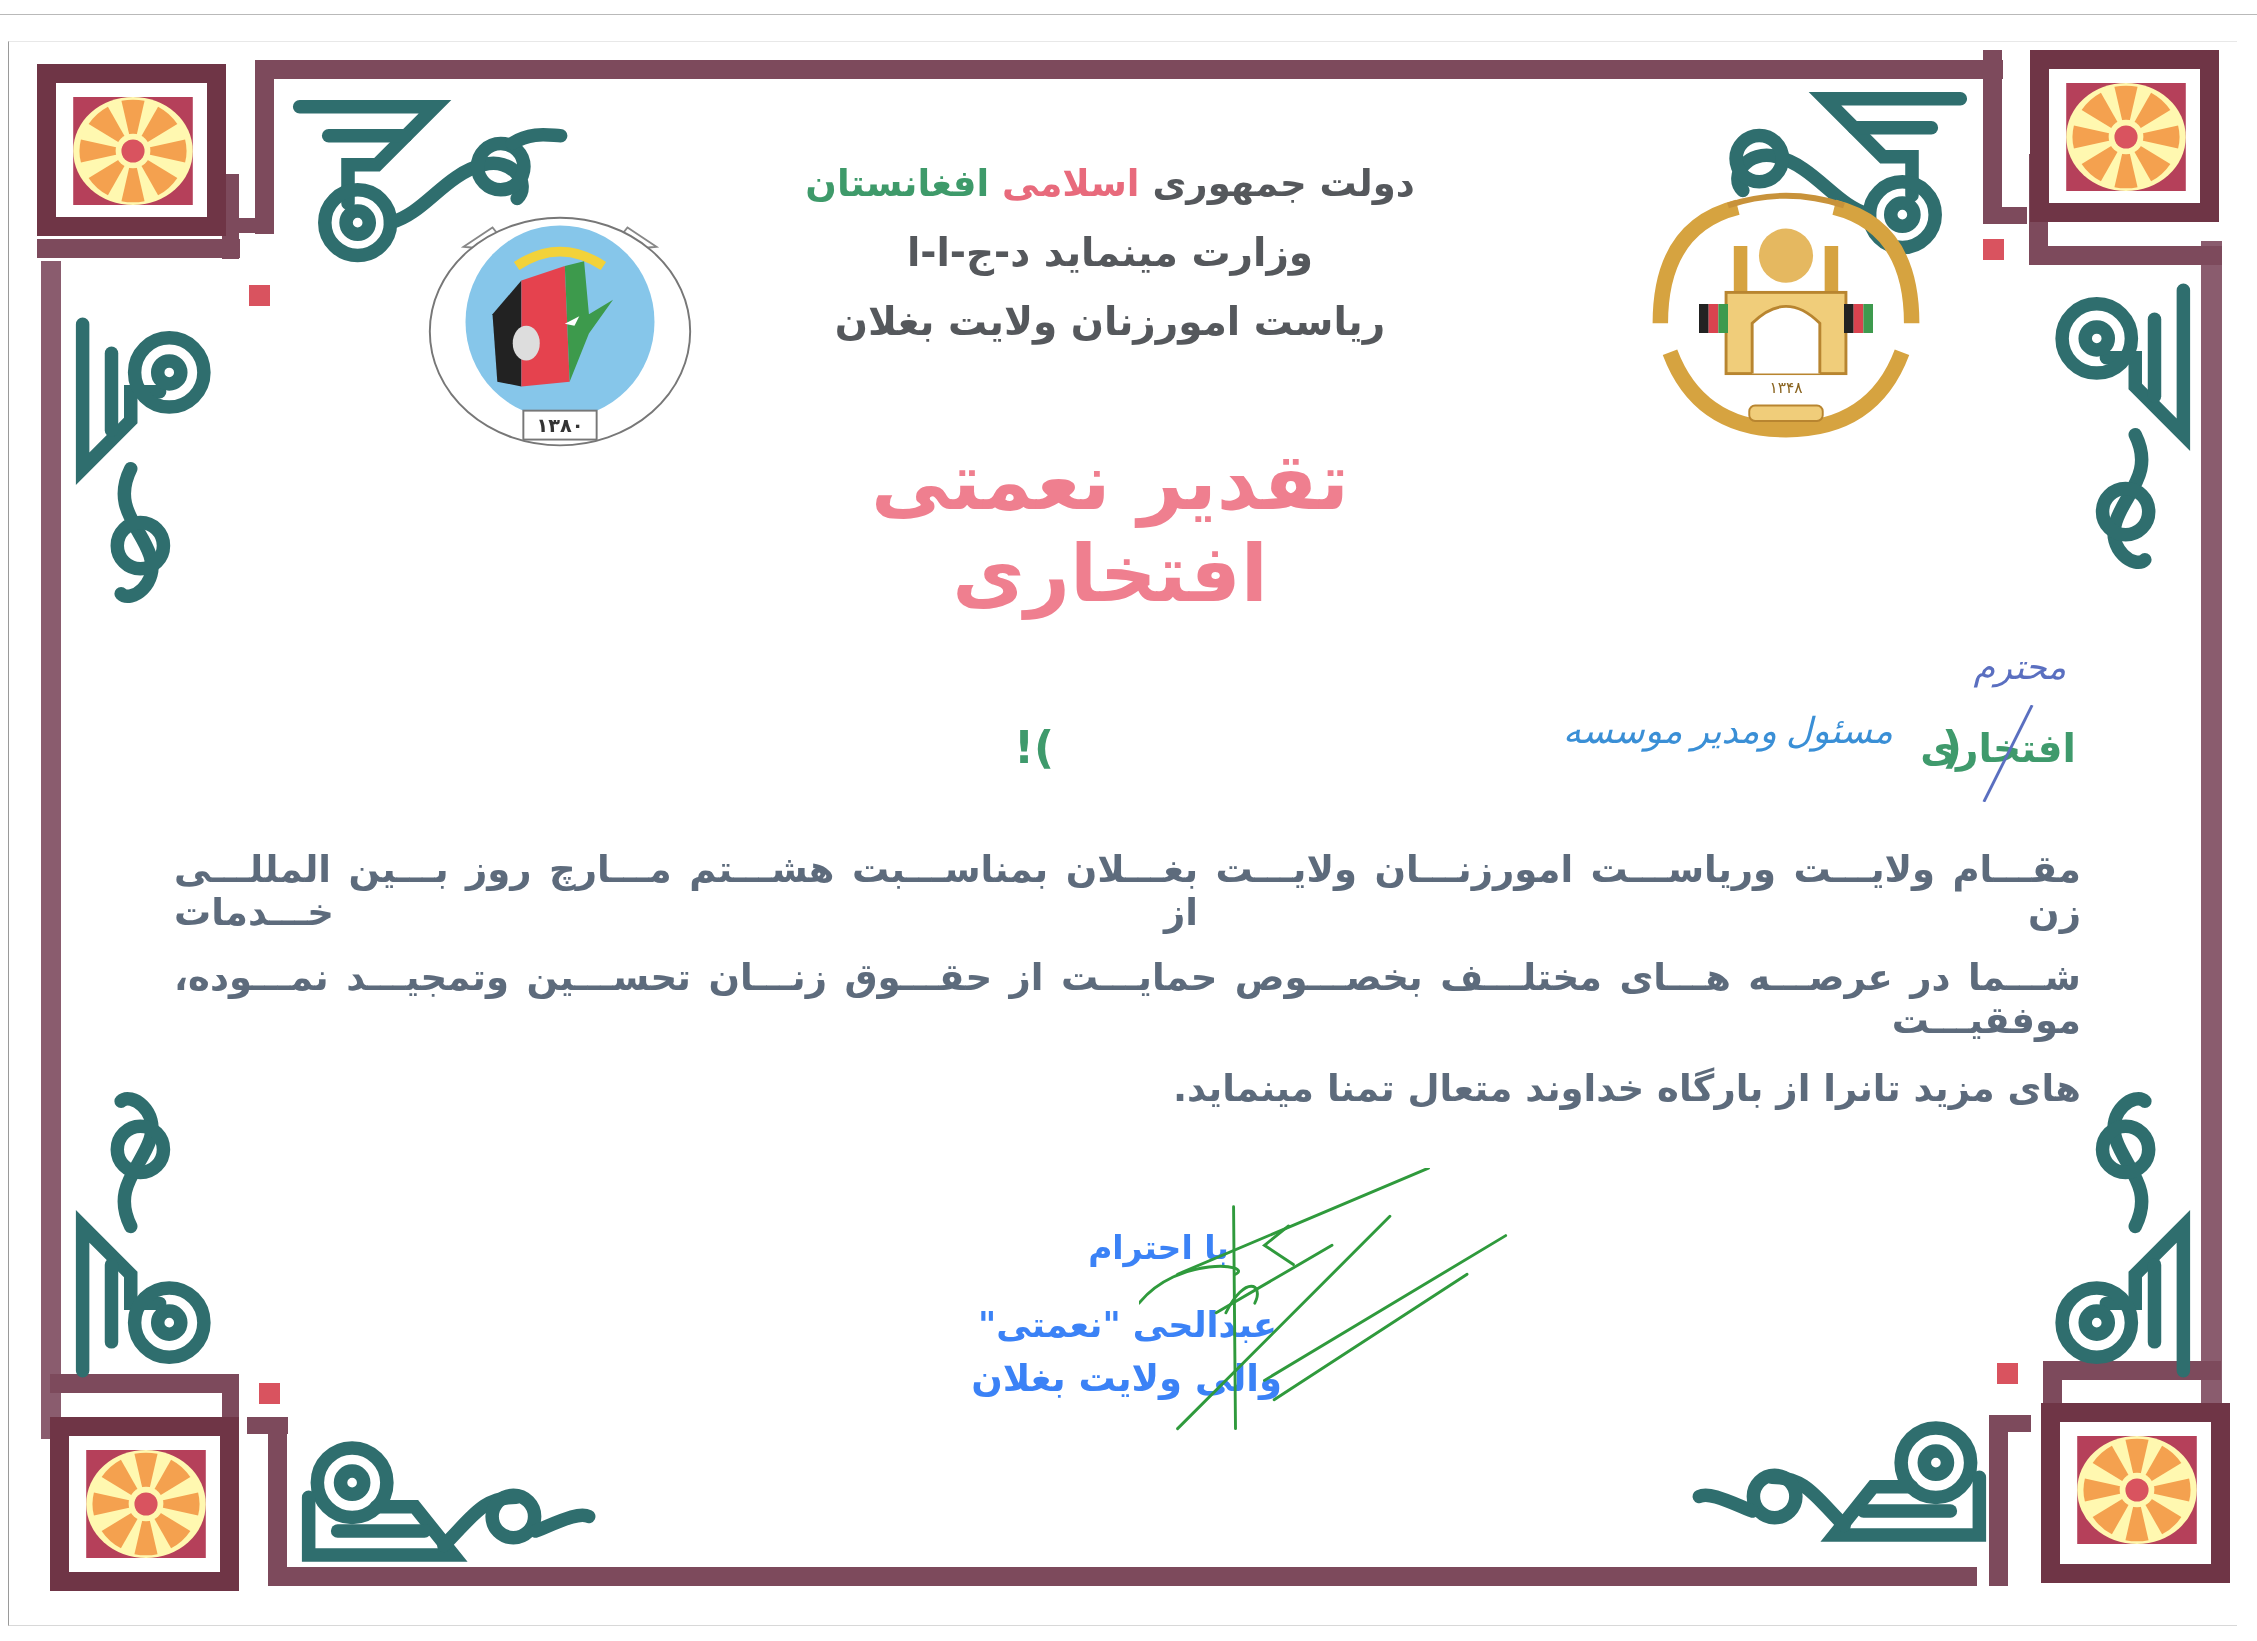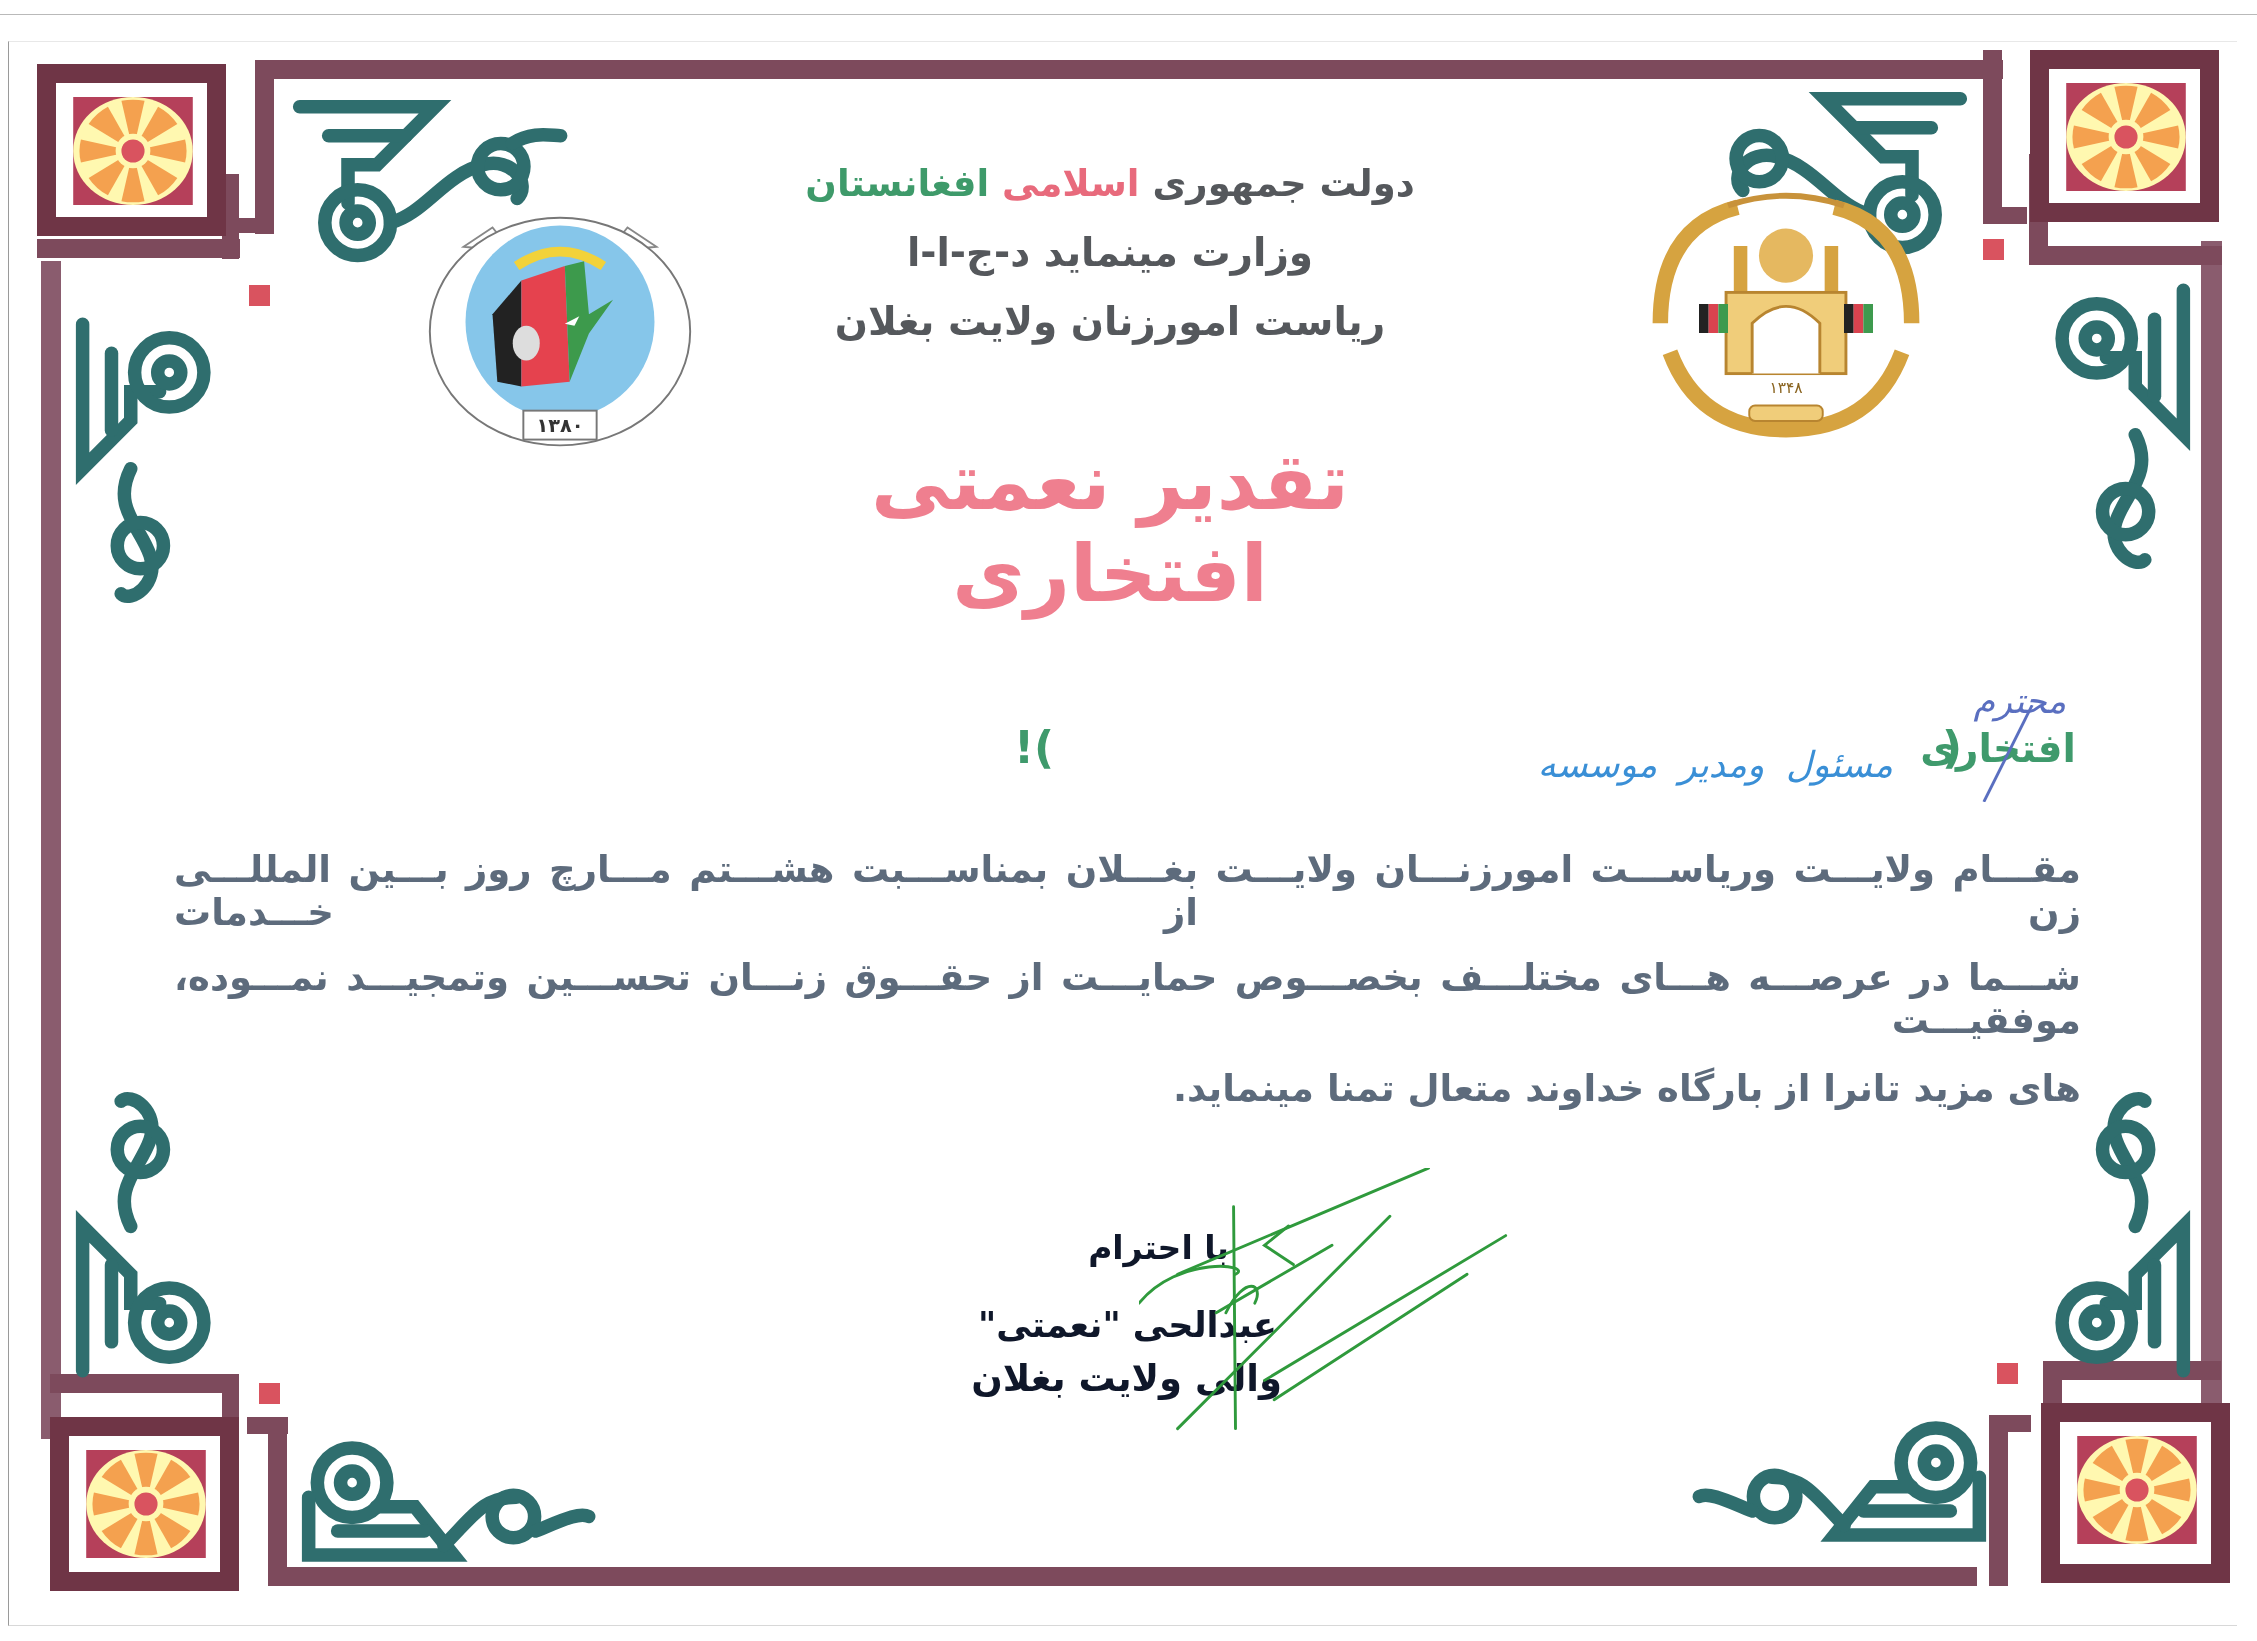--- a/index.html
+++ b/index.html
@@ -34,26 +34,26 @@
     position: absolute; left: 772px; width: 676px; top: 436px; text-align: center; direction: rtl;
     font-size: 79px; font-weight: bold; color: #ef7f8f; letter-spacing: 1.9px;
   }
   .addressee {
     position: absolute; left: 1014px; width: 1062px; top: 676px; height: 126px; direction: rtl;
   }
   .addr-label { position: absolute; right: 0; top: 50px; font-size: 39px; font-weight: bold; color: #3f9a6c; }
   .addr-open { position: absolute; right: 114px; top: 46px; font-size: 44px; color: #3f9a6c; font-weight: bold; }
   .addr-close { position: absolute; left: 0; top: 46px; font-size: 44px; color: #3f9a6c; font-weight: bold; }
   .hand {
-    position: absolute; font-family: Liberation Mono, monospace; font-style: italic; color: #3a8fd6; margin-top: 34px;
+    position: absolute; font-family: Liberation Serif, serif; font-style: italic; color: #3a8fd6;
   }
   .body-text { position: absolute; left: 174px; width: 1907px; direction: rtl; text-align: justify;
                text-align-last: justify; font-weight: bold; font-size: 37px; color: #5d6b7c; }
   .body-text.last { text-align-last: right; }
-  .sig-block { position: absolute; direction: rtl; font-weight: bold; color: #0f172a; text-align: right; }
+  .sig-block { position: absolute; direction: rtl; font-weight: bold; color: #3b82f6; text-align: right; }
   .signature { position: absolute; left: 1139px; top: 1168px; width: 386px; height: 280px; }
   .emblem, .logo { position: absolute; }
 </style>
 </head>
 <body>
 
 <div class="scan-top-line"></div>
 <div class="paper"></div>
 
 <div class="bar" style="left:255px; top:60px; width:1748px; height:19.3px;"></div>

